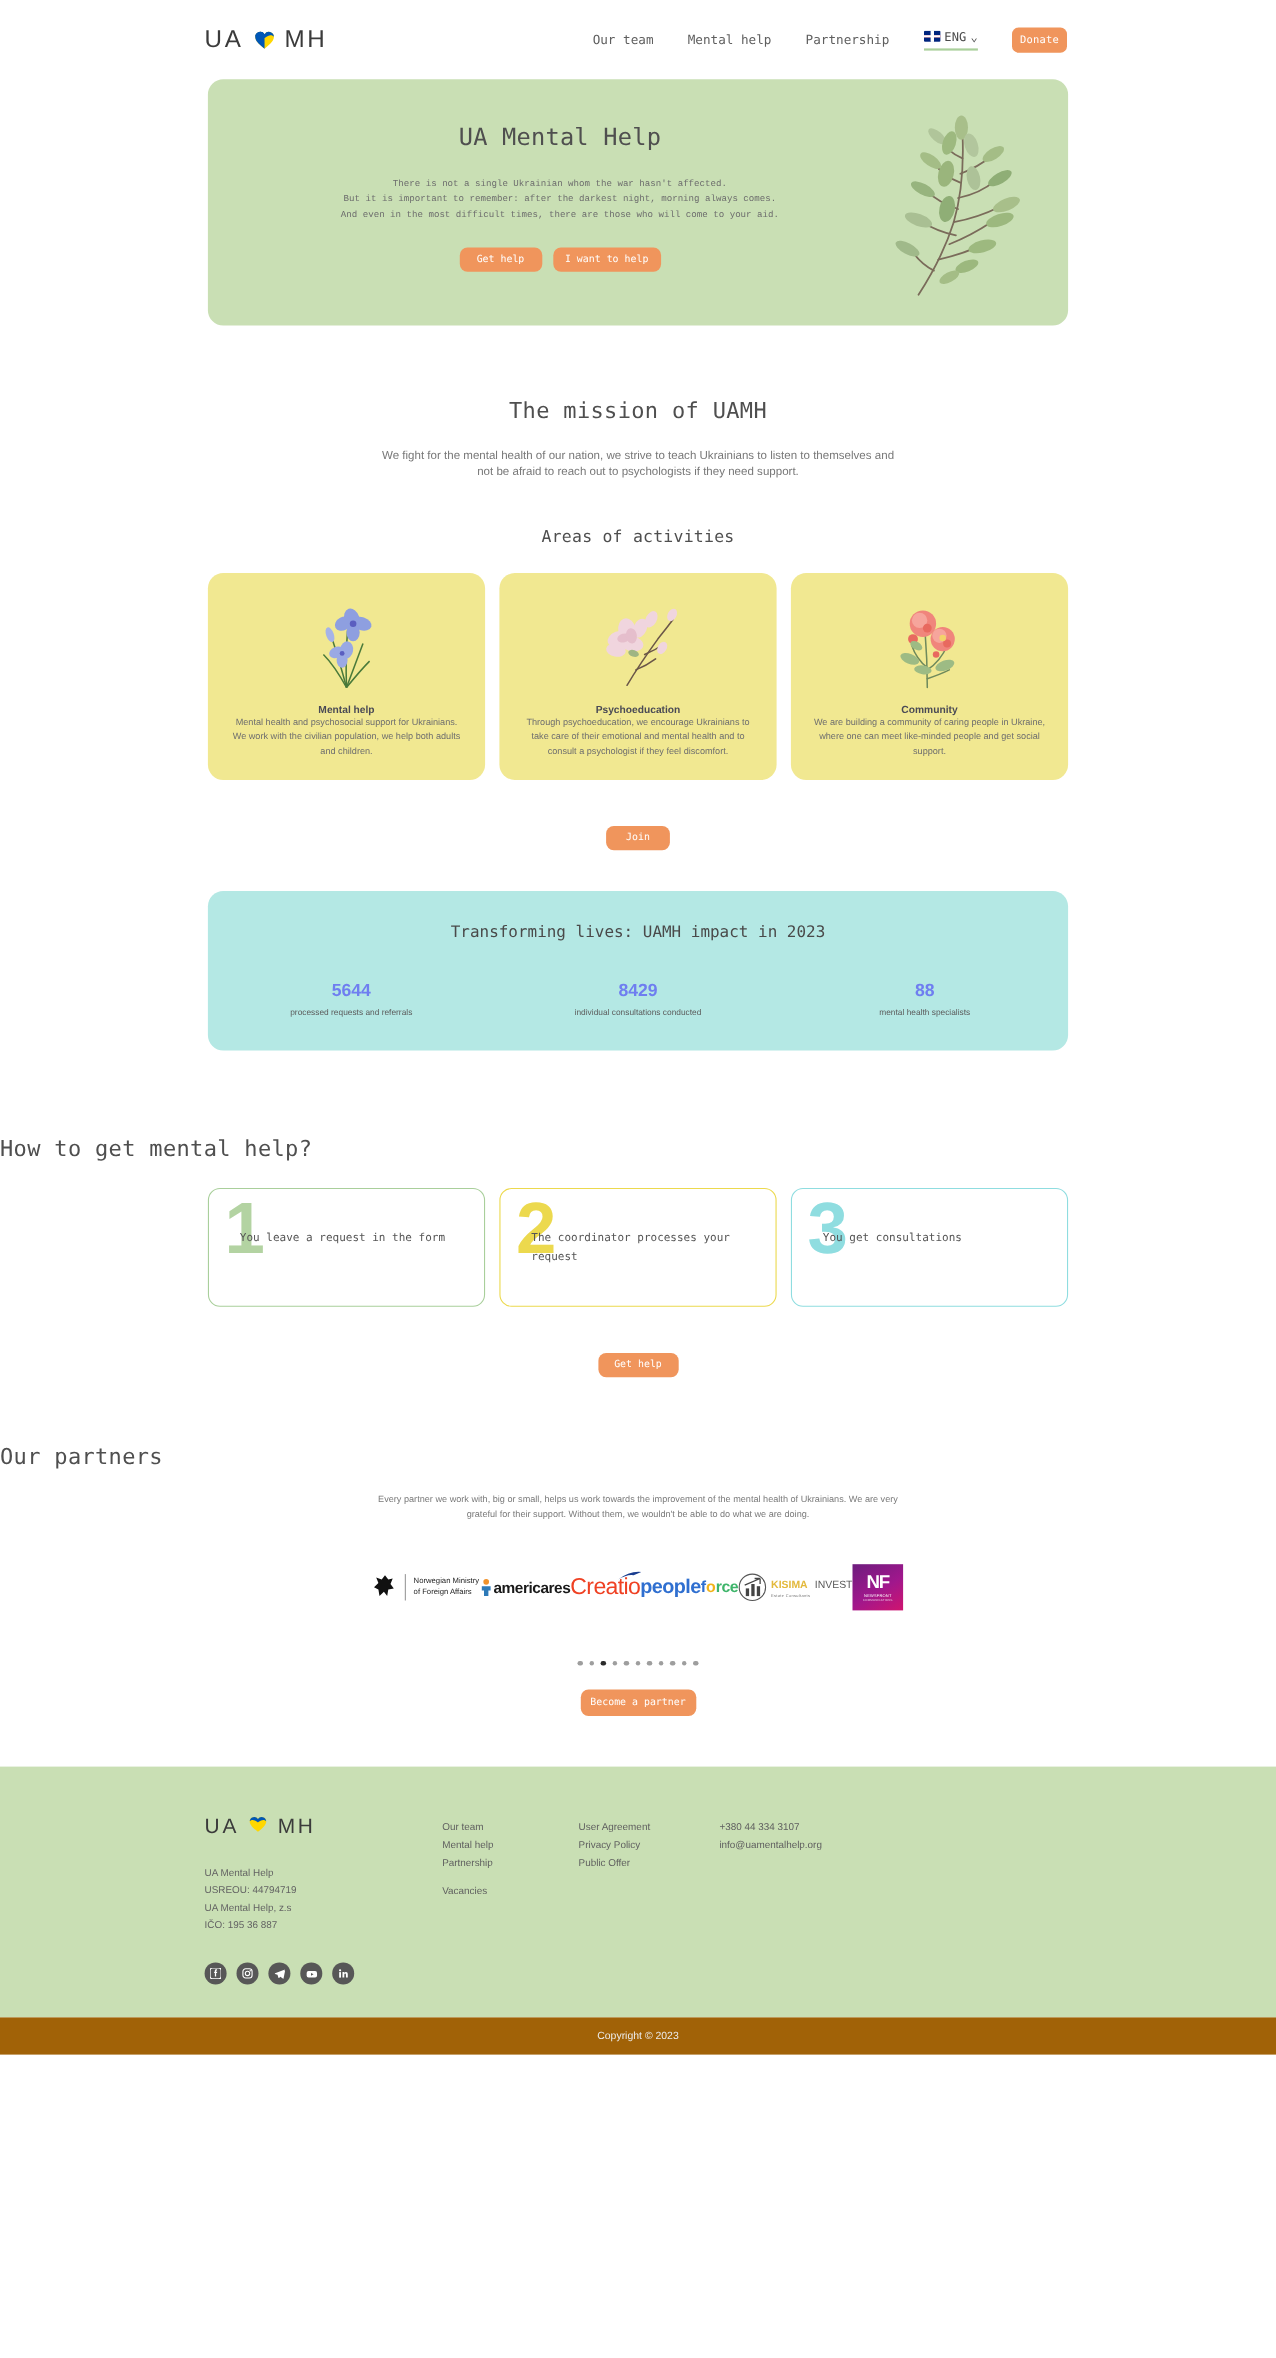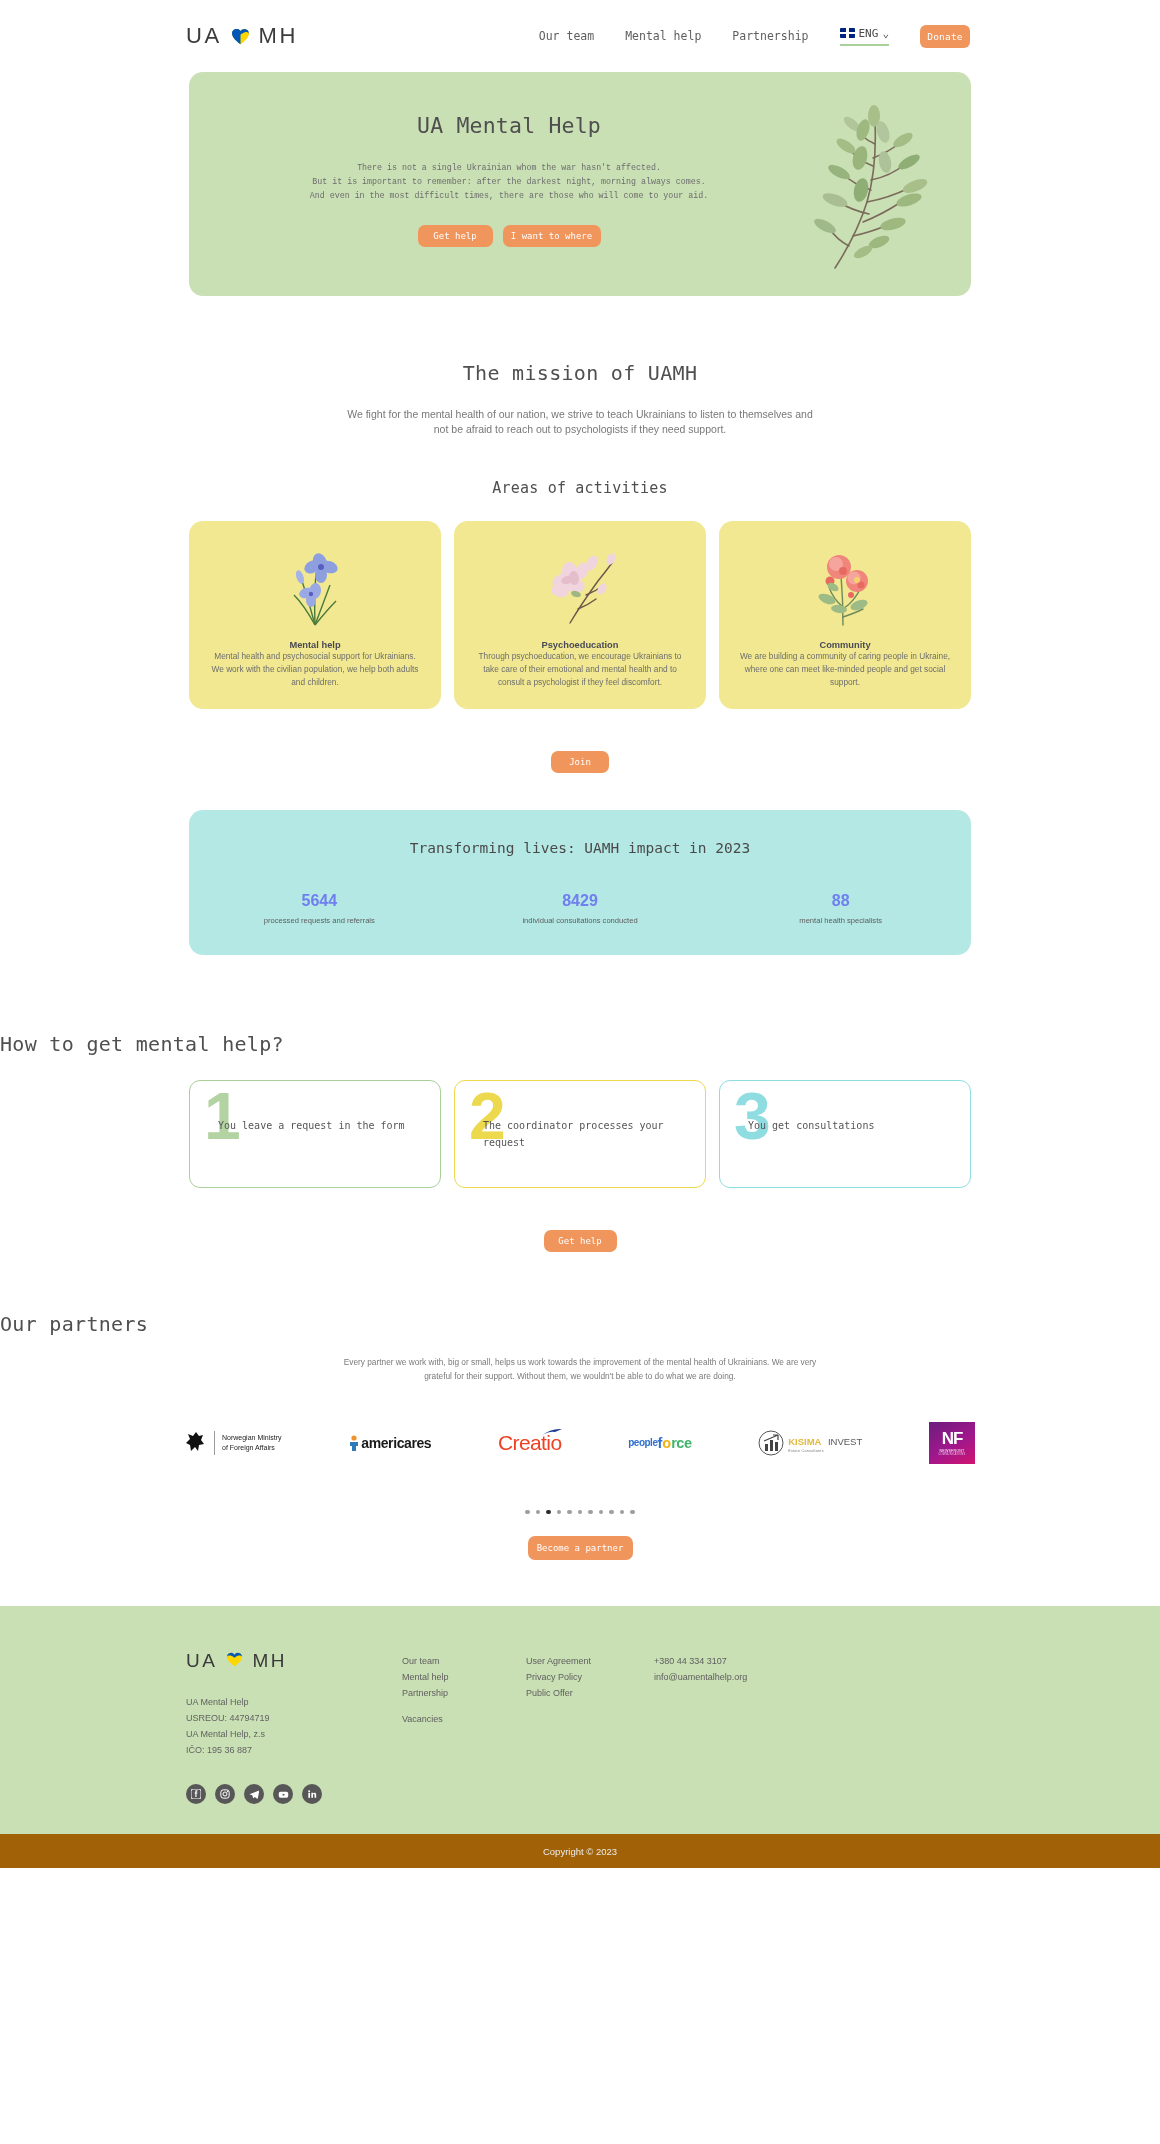--- a/index.html
+++ b/index.html
@@ -228,21 +228,21 @@
     text-align: center;
     font-size: 8.3px;
     line-height: 1.65;
     color: #7a7a7a;
   }
   .logos {
     width: 790px;
     margin: 36px auto 0;
     display: flex;
     align-items: center;
-    justify-content: space-between;
+    justify-content: center;
     height: 46px;
   }
   .logo-item { display: flex; align-items: center; justify-content: center; }
   .dots { display: flex; justify-content: center; gap: 6px; margin-top: 44px; }
   .dot { width: 4.5px; height: 4.5px; border-radius: 50%; background: #9e9e9e; }
   .dot.active { background: #2b2b2b; }
   .partner-btn-wrap { text-align: center; margin-top: 22px; padding-bottom: 46px; }
 
   
   .footer { background: #c9dfb4; padding: 44px 186px 0; min-height: 192px; }
@@ -304,21 +304,21 @@
     <h1>
       <span style="display:block">UA Mental Help</span>
     </h1>
     <p>
       <span style="display:block">There is not a single Ukrainian whom the war hasn't affected.</span>
       <span style="display:block">But it is important to remember: after the darkest night, morning always comes.</span>
       <span style="display:block">And even in the most difficult times, there are those who will come to your aid.</span>
     </p>
     <div class="hero-btns">
       <button class="btn btn-hero">Get help</button>
-      <button class="btn btn-hero wide">I want to where</button>
+      <button class="btn btn-hero wide">I want to help</button>
     </div>
   </div>
   <div class="branch">
     <svg viewBox="0 0 130 170" width="130" height="170">
       <g stroke="#7a6b5a" stroke-width="1.6" fill="none" stroke-linecap="round">
         <path d="M30 166 Q52 132 62 100 Q72 66 70 20"></path>
         <path d="M58 120 Q78 112 96 100"></path>
           <path d="M62 100 Q84 96 104 86"></path>
         <path d="M66 78 Q86 74 100 62"></path>
           <path d="M68 56 Q84 50 96 40"></path>
@@ -519,21 +519,21 @@
       </svg>
     <span style="font-size:14px;font-weight:bold;color:#1a1a1a;letter-spacing:-.4px;">americares</span>
   </div>
   <div class="logo-item" style="position:relative;">
     <span style="font-size:21px;color:#ef4123;letter-spacing:-.6px;">Creatio</span>
     <svg width="22" height="9" viewBox="0 0 22 9" style="position:absolute;right:-2px;top:-3px;">
         <path d="M0 8 Q10 0 21 1 L14 4 Q8 3 0 8 Z" fill="#1a3d8f"></path>
       </svg>
   </div>
   <div class="logo-item">
-    <span style="font-size:10px;font-weight:bold;color:#2f6fd0;letter-spacing:-.5px;">people</span>
+    <span style="font-size:18px;font-weight:bold;color:#2f6fd0;letter-spacing:-.5px;">people</span>
       <span style="font-size:14.5px;font-weight:bold;color:#2f6fd0;">f</span>
       <span style="font-size:14.5px;font-weight:bold;color:#f2b31a;">o</span>
       <span style="font-size:14.5px;font-weight:bold;color:#3fb56b;letter-spacing:-.5px;">rce</span>
 
   </div>
   <div class="logo-item">
     <svg width="26" height="26" viewBox="0 0 26 26" style="margin-right:4px;">
       <circle cx="13" cy="13" r="12" fill="none" stroke="#555" stroke-width="1"></circle>
       <rect x="7" y="14" width="3" height="7" fill="#444"></rect>
         <rect x="12" y="10" width="3" height="11" fill="#444"></rect>

